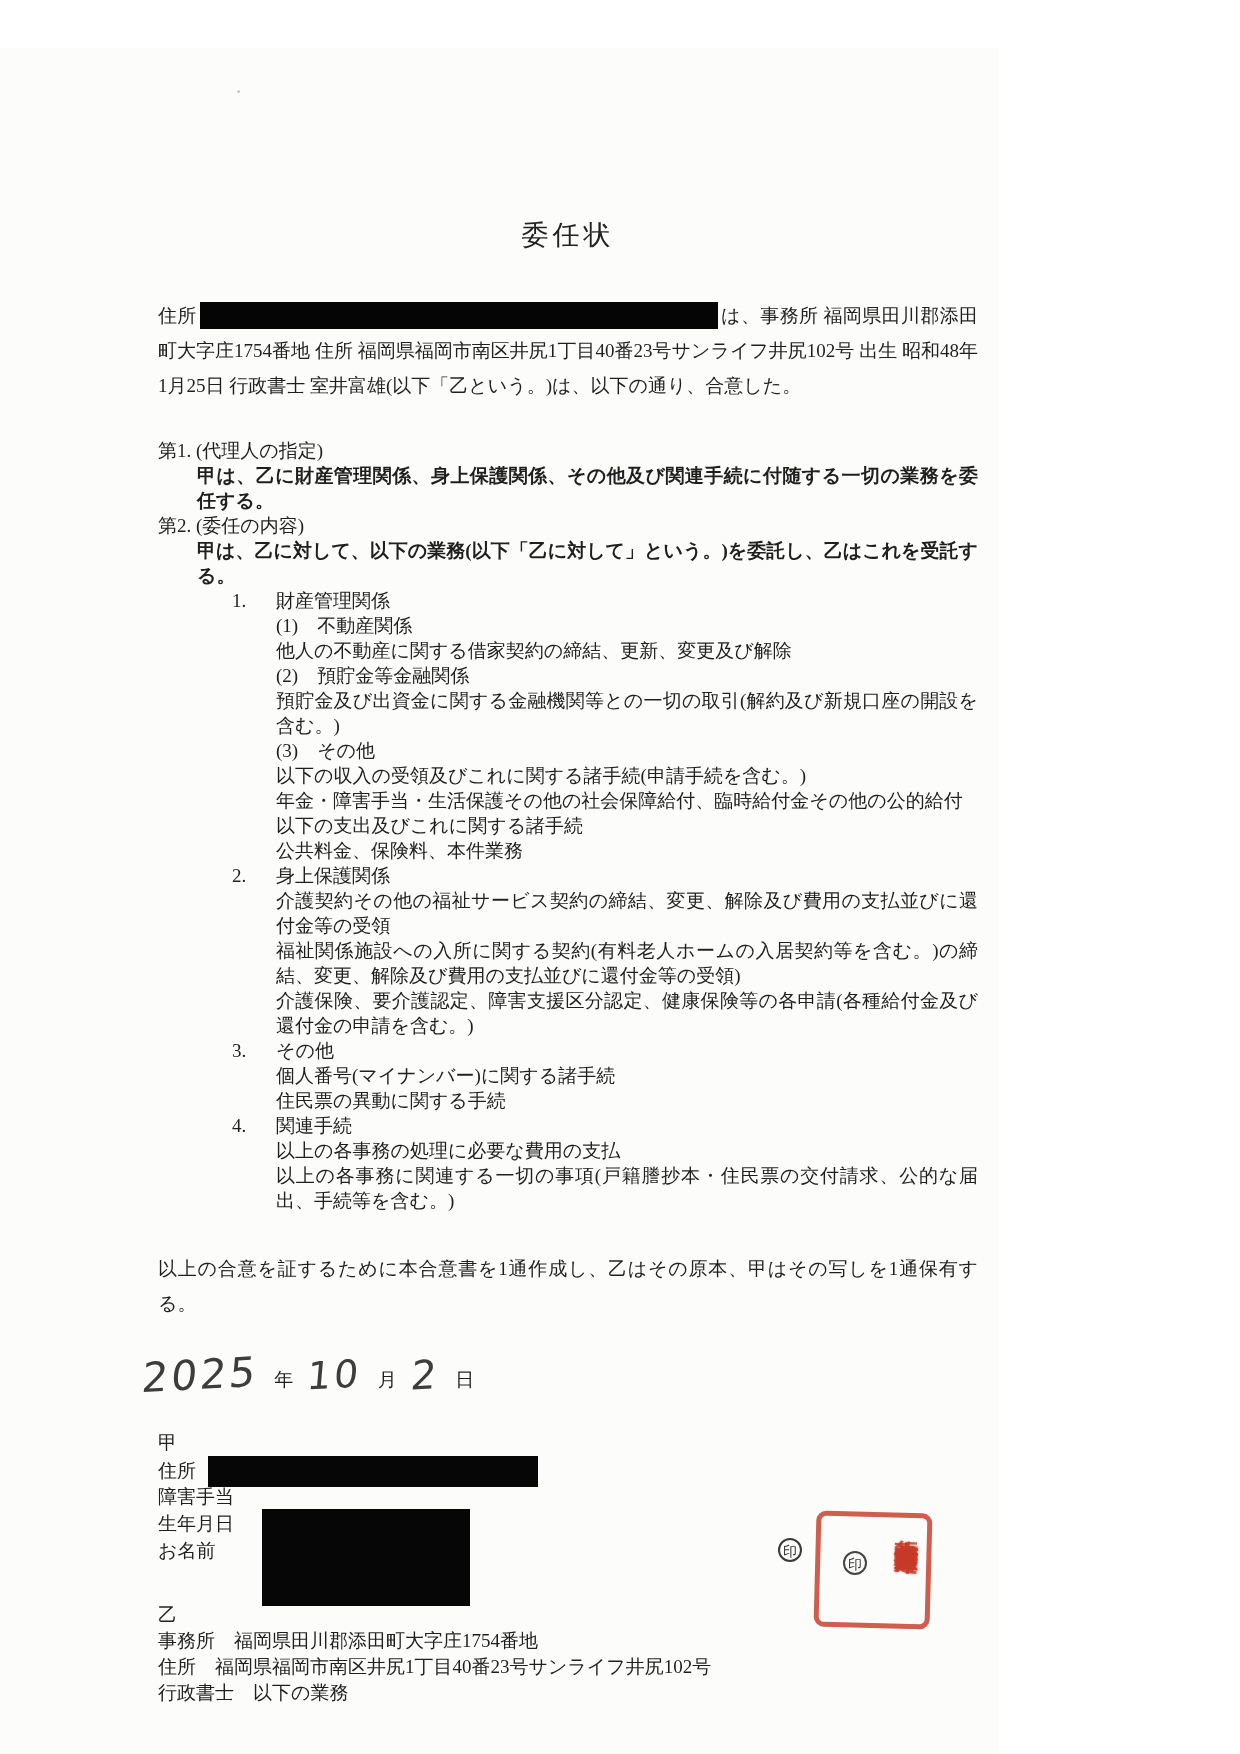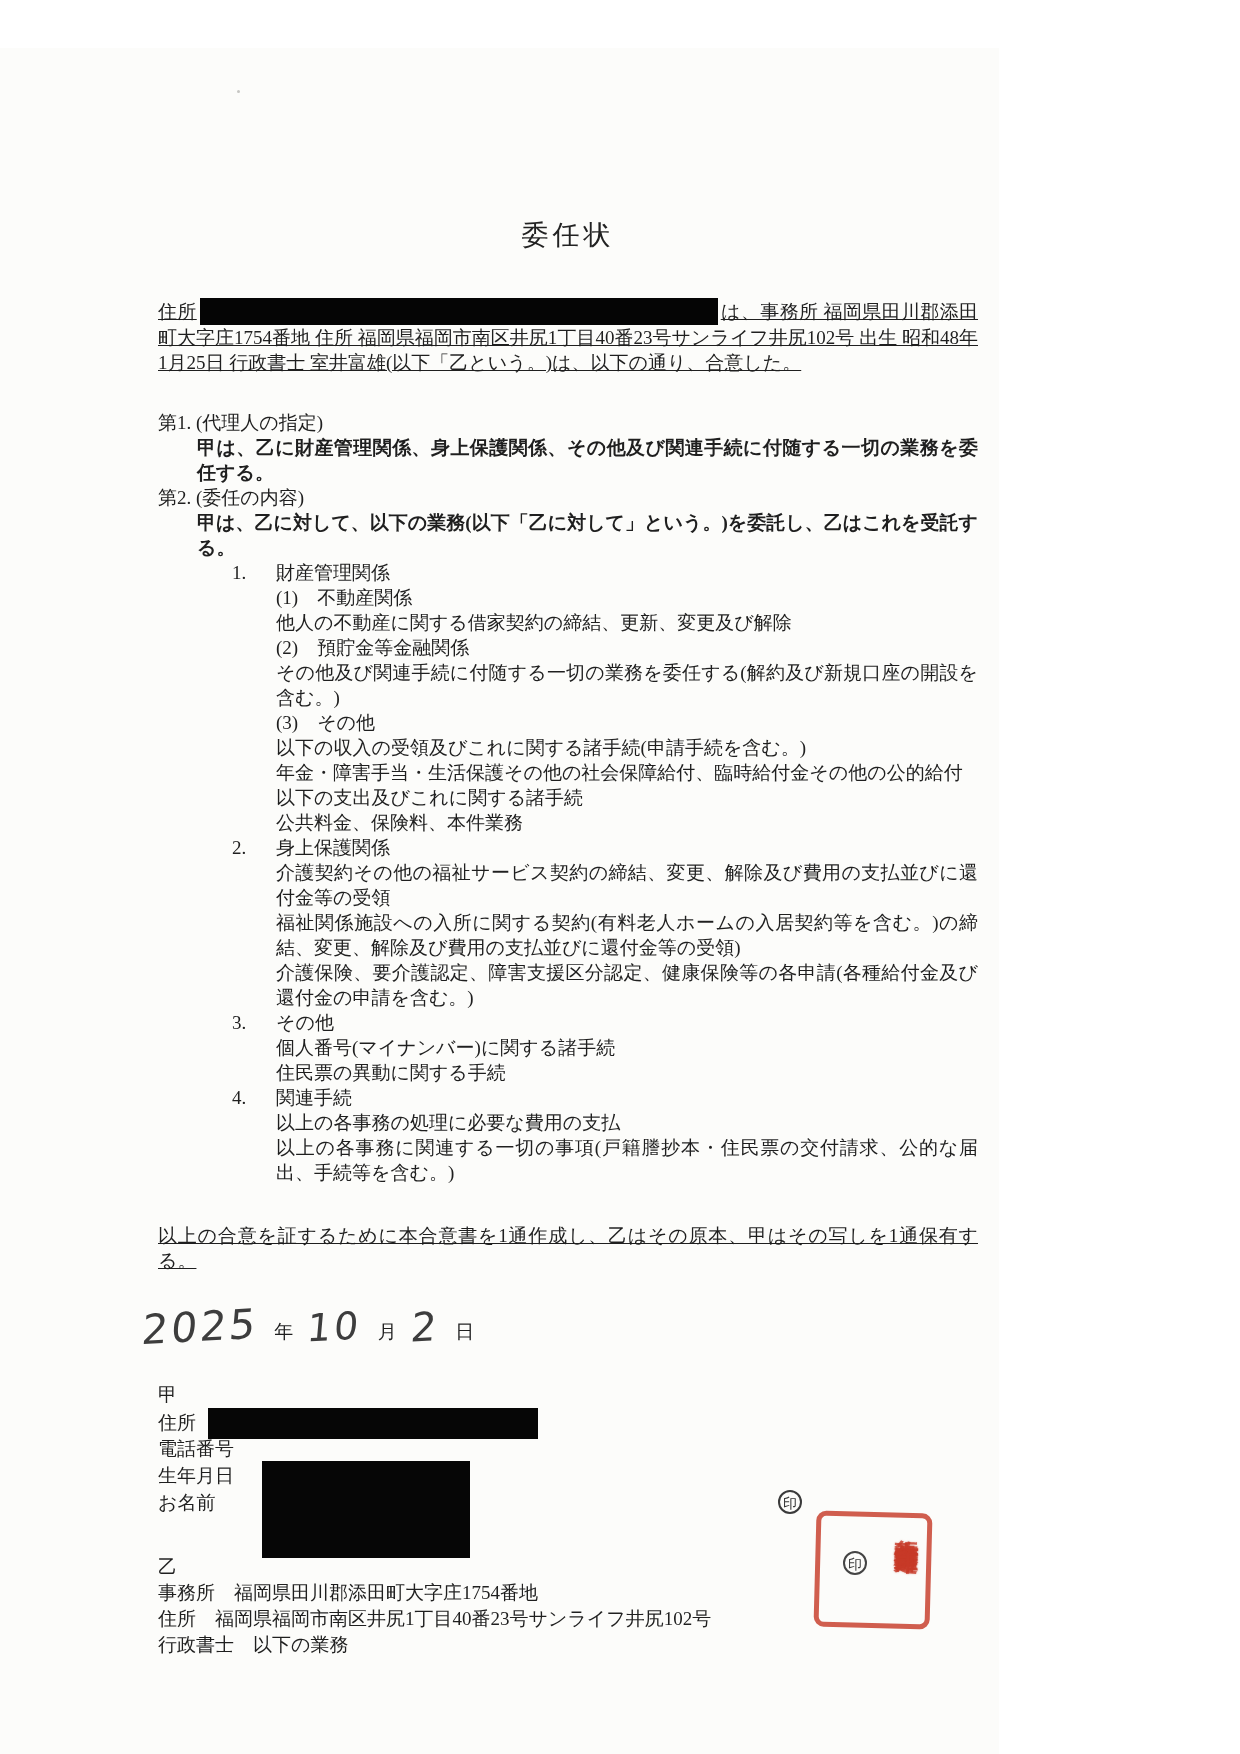--- a/index.html
+++ b/index.html
@@ -11,21 +11,21 @@
     color:#1f1f1f;
     font-size:19px;
     overflow:hidden;
     margin-top:48px;
   }
   .content { position:absolute; left:158px; top:168px; width:820px; }
   .doc-title {
     text-align:center; font-size:27px; letter-spacing:4px;
     line-height:38px; margin:0 0 44px 0; font-weight:normal; color:#222;
   }
-  .para { margin:0; line-height:25px; text-align:justify;text-decoration:underline; }
+  .para { margin:0; line-height:35px; text-align:justify; }
   .intro { margin-bottom:35px; }
   .redact-inline {
     display:inline-block; width:518px; height:27px; background:#050505;
     vertical-align:-7px; margin:0 3px;
   }
   .art-heading { margin:0; line-height:25px; }
   .art-body { margin:0 0 0 39px; line-height:25px; text-align:justify;font-weight:bold; }
   .items { margin-left:74px; }
   .item { display:flex; }
   .item-no { width:44px; line-height:25px; flex:none; }
@@ -108,21 +108,21 @@
 
     <div class="items">
 
       <div class="item">
         <span class="item-no">1.</span>
         <div class="item-body">
           <div class="item-title">財産管理関係</div>
           <div class="item-line">(1)　不動産関係</div>
           <div class="item-line">他人の不動産に関する借家契約の締結、更新、変更及び解除</div>
           <div class="item-line">(2)　預貯金等金融関係</div>
-          <div class="item-line">その他及び関連手続に付随する一切の業務を委任する(解約及び新規口座の開設を含む。)</div>
+          <div class="item-line">預貯金及び出資金に関する金融機関等との一切の取引(解約及び新規口座の開設を含む。)</div>
           <div class="item-line">(3)　その他</div>
           <div class="item-line">以下の収入の受領及びこれに関する諸手続(申請手続を含む。)</div>
           <div class="item-line">年金・障害手当・生活保護その他の社会保障給付、臨時給付金その他の公的給付</div>
           <div class="item-line">以下の支出及びこれに関する諸手続</div>
           <div class="item-line">公共料金、保険料、本件業務</div>
         </div>
       </div>
 
       <div class="item">
         <span class="item-no">2.</span>
@@ -161,21 +161,21 @@
       <span class="date-suffix">年</span>
       <span class="hand hand-month">10</span>
       <span class="date-suffix">月</span>
       <span class="hand hand-day">2</span>
       <span class="date-suffix">日</span>
     </div>
 
     <div class="party-a">
       <div class="pa-row">甲</div>
       <div class="pa-row"><span>住所</span><span class="redact-address"></span></div>
-      <div class="pa-row">電話番号</div>
+      <div class="pa-row">障害手当</div>
       <div class="pa-row">生年月日</div>
       <div class="pa-row">お名前</div>
       <div class="redact-personal"></div>
       <span class="stamp-circle pa-stamp">印</span>
     </div>
 
     <div class="party-b">
       <div class="pb-row">乙</div>
       <div class="pb-row">事務所　福岡県田川郡添田町大字庄1754番地</div>
       <div class="pb-row">住所　福岡県福岡市南区井尻1丁目40番23号サンライフ井尻102号</div>

